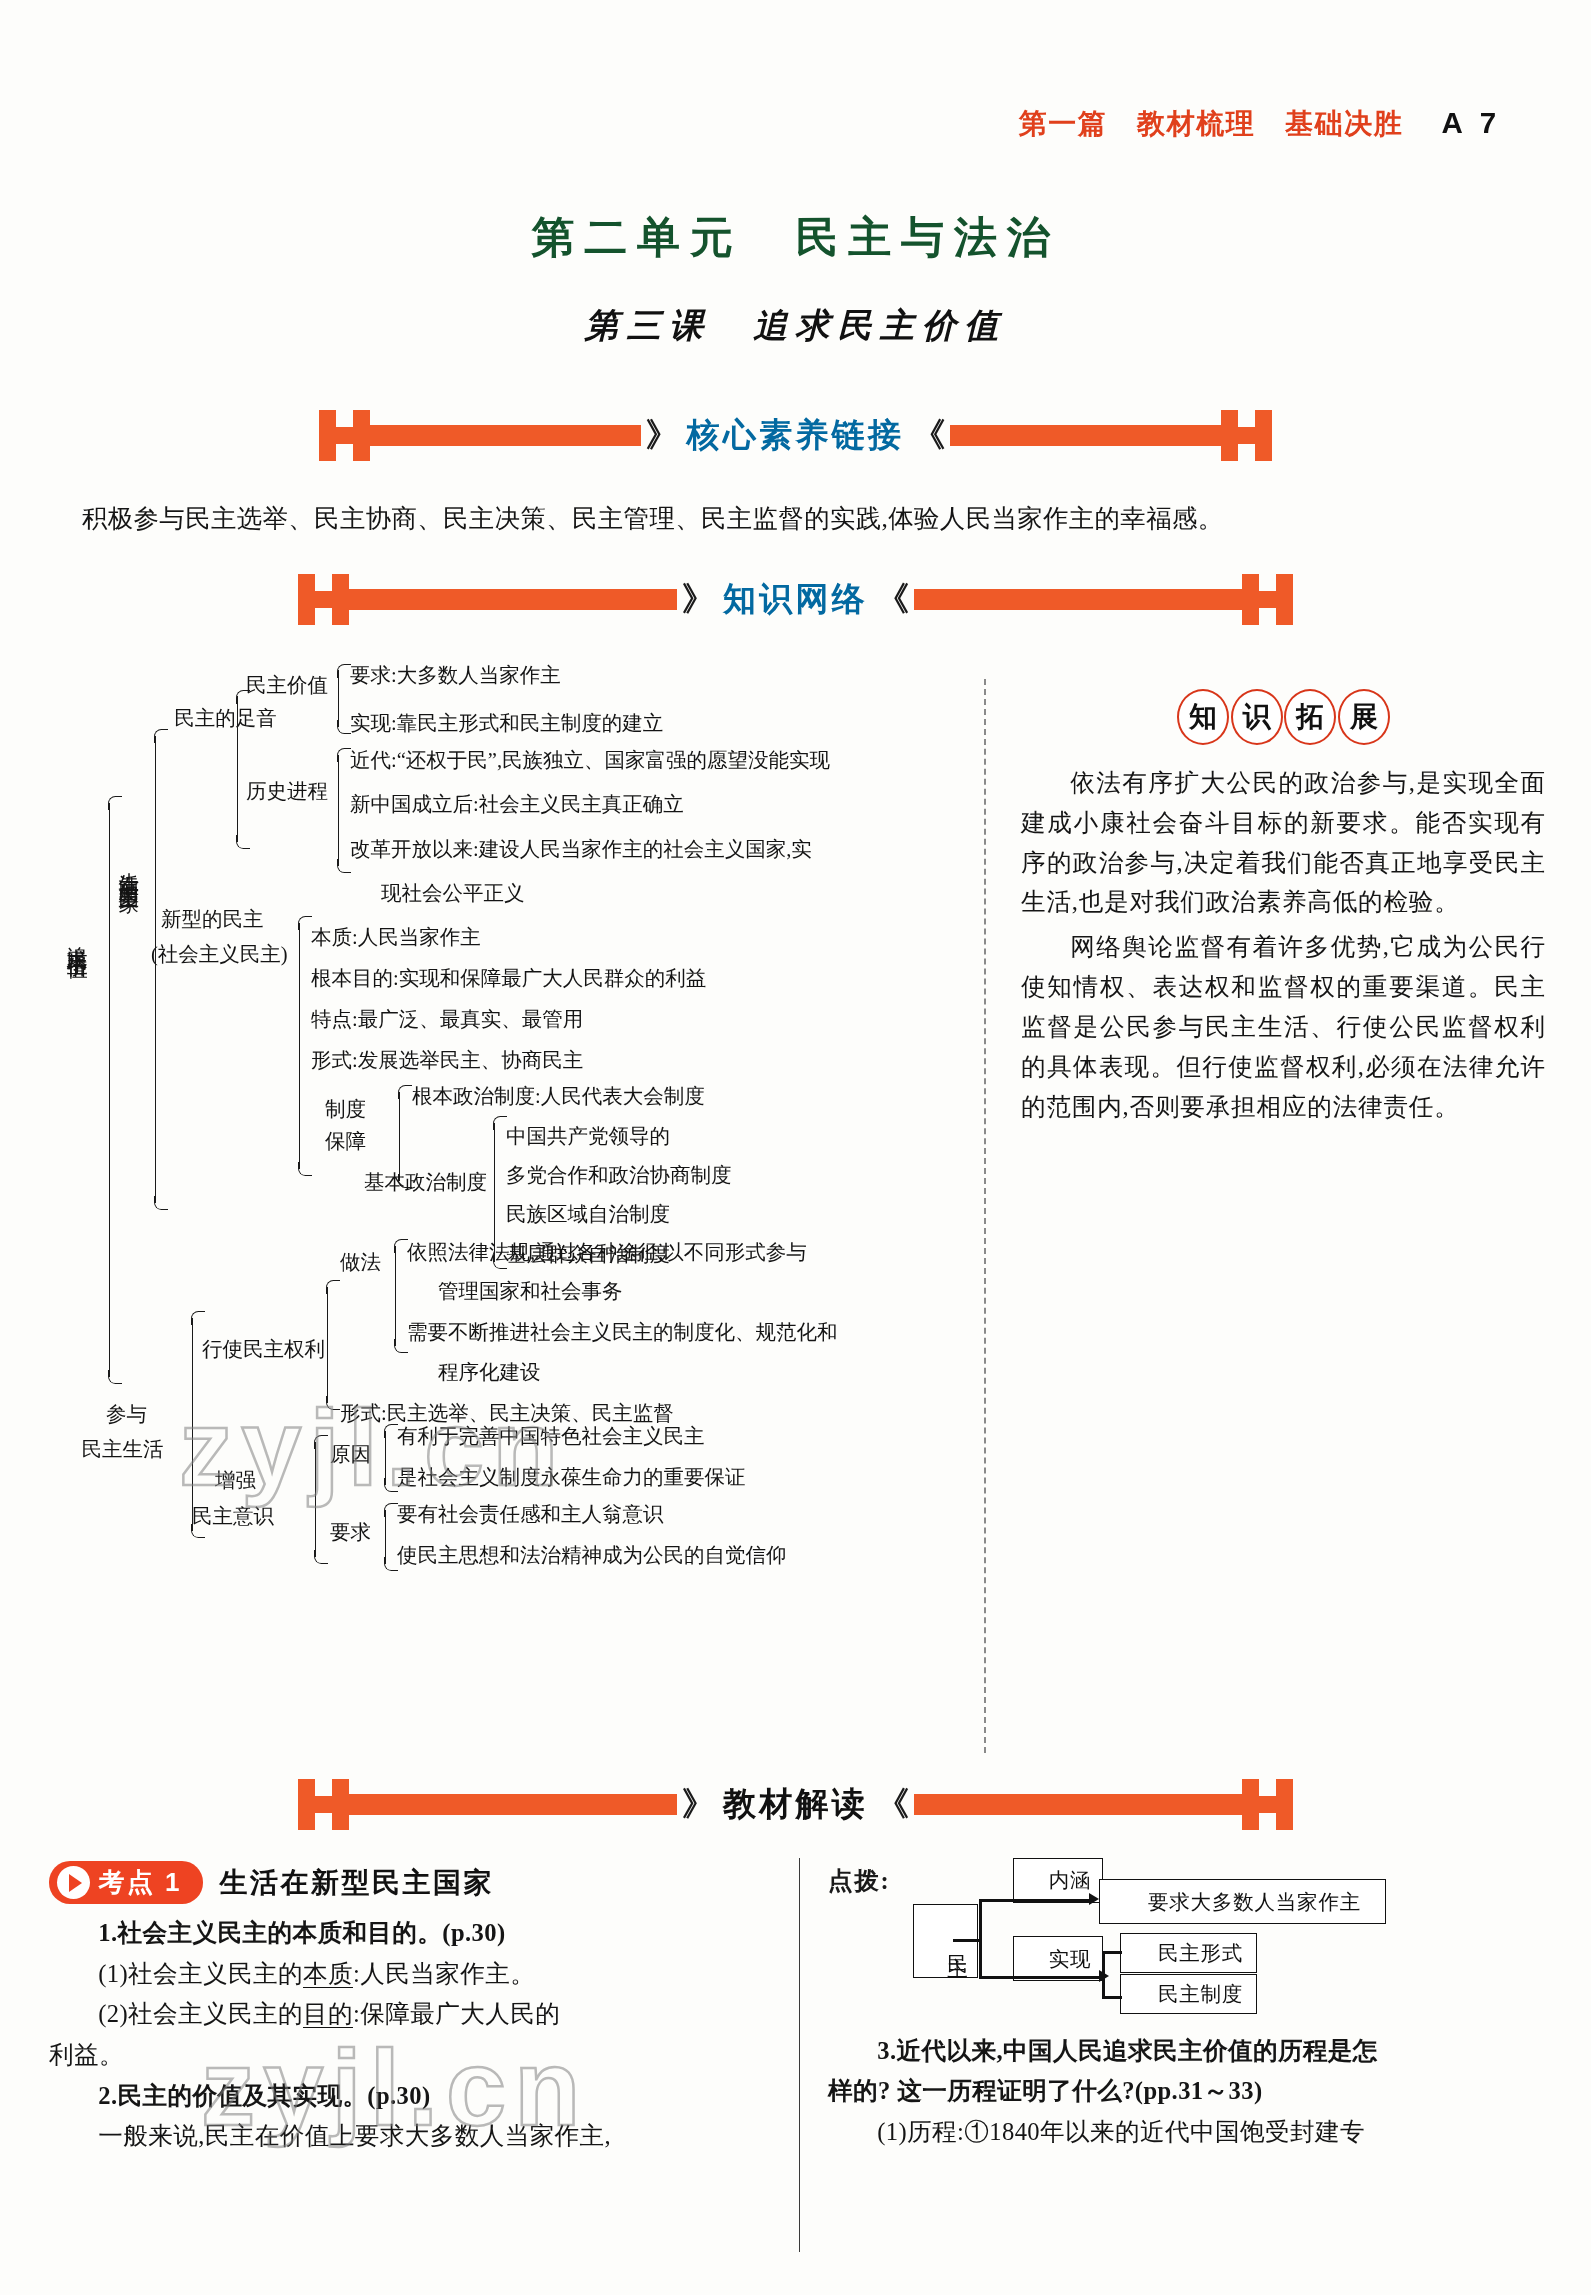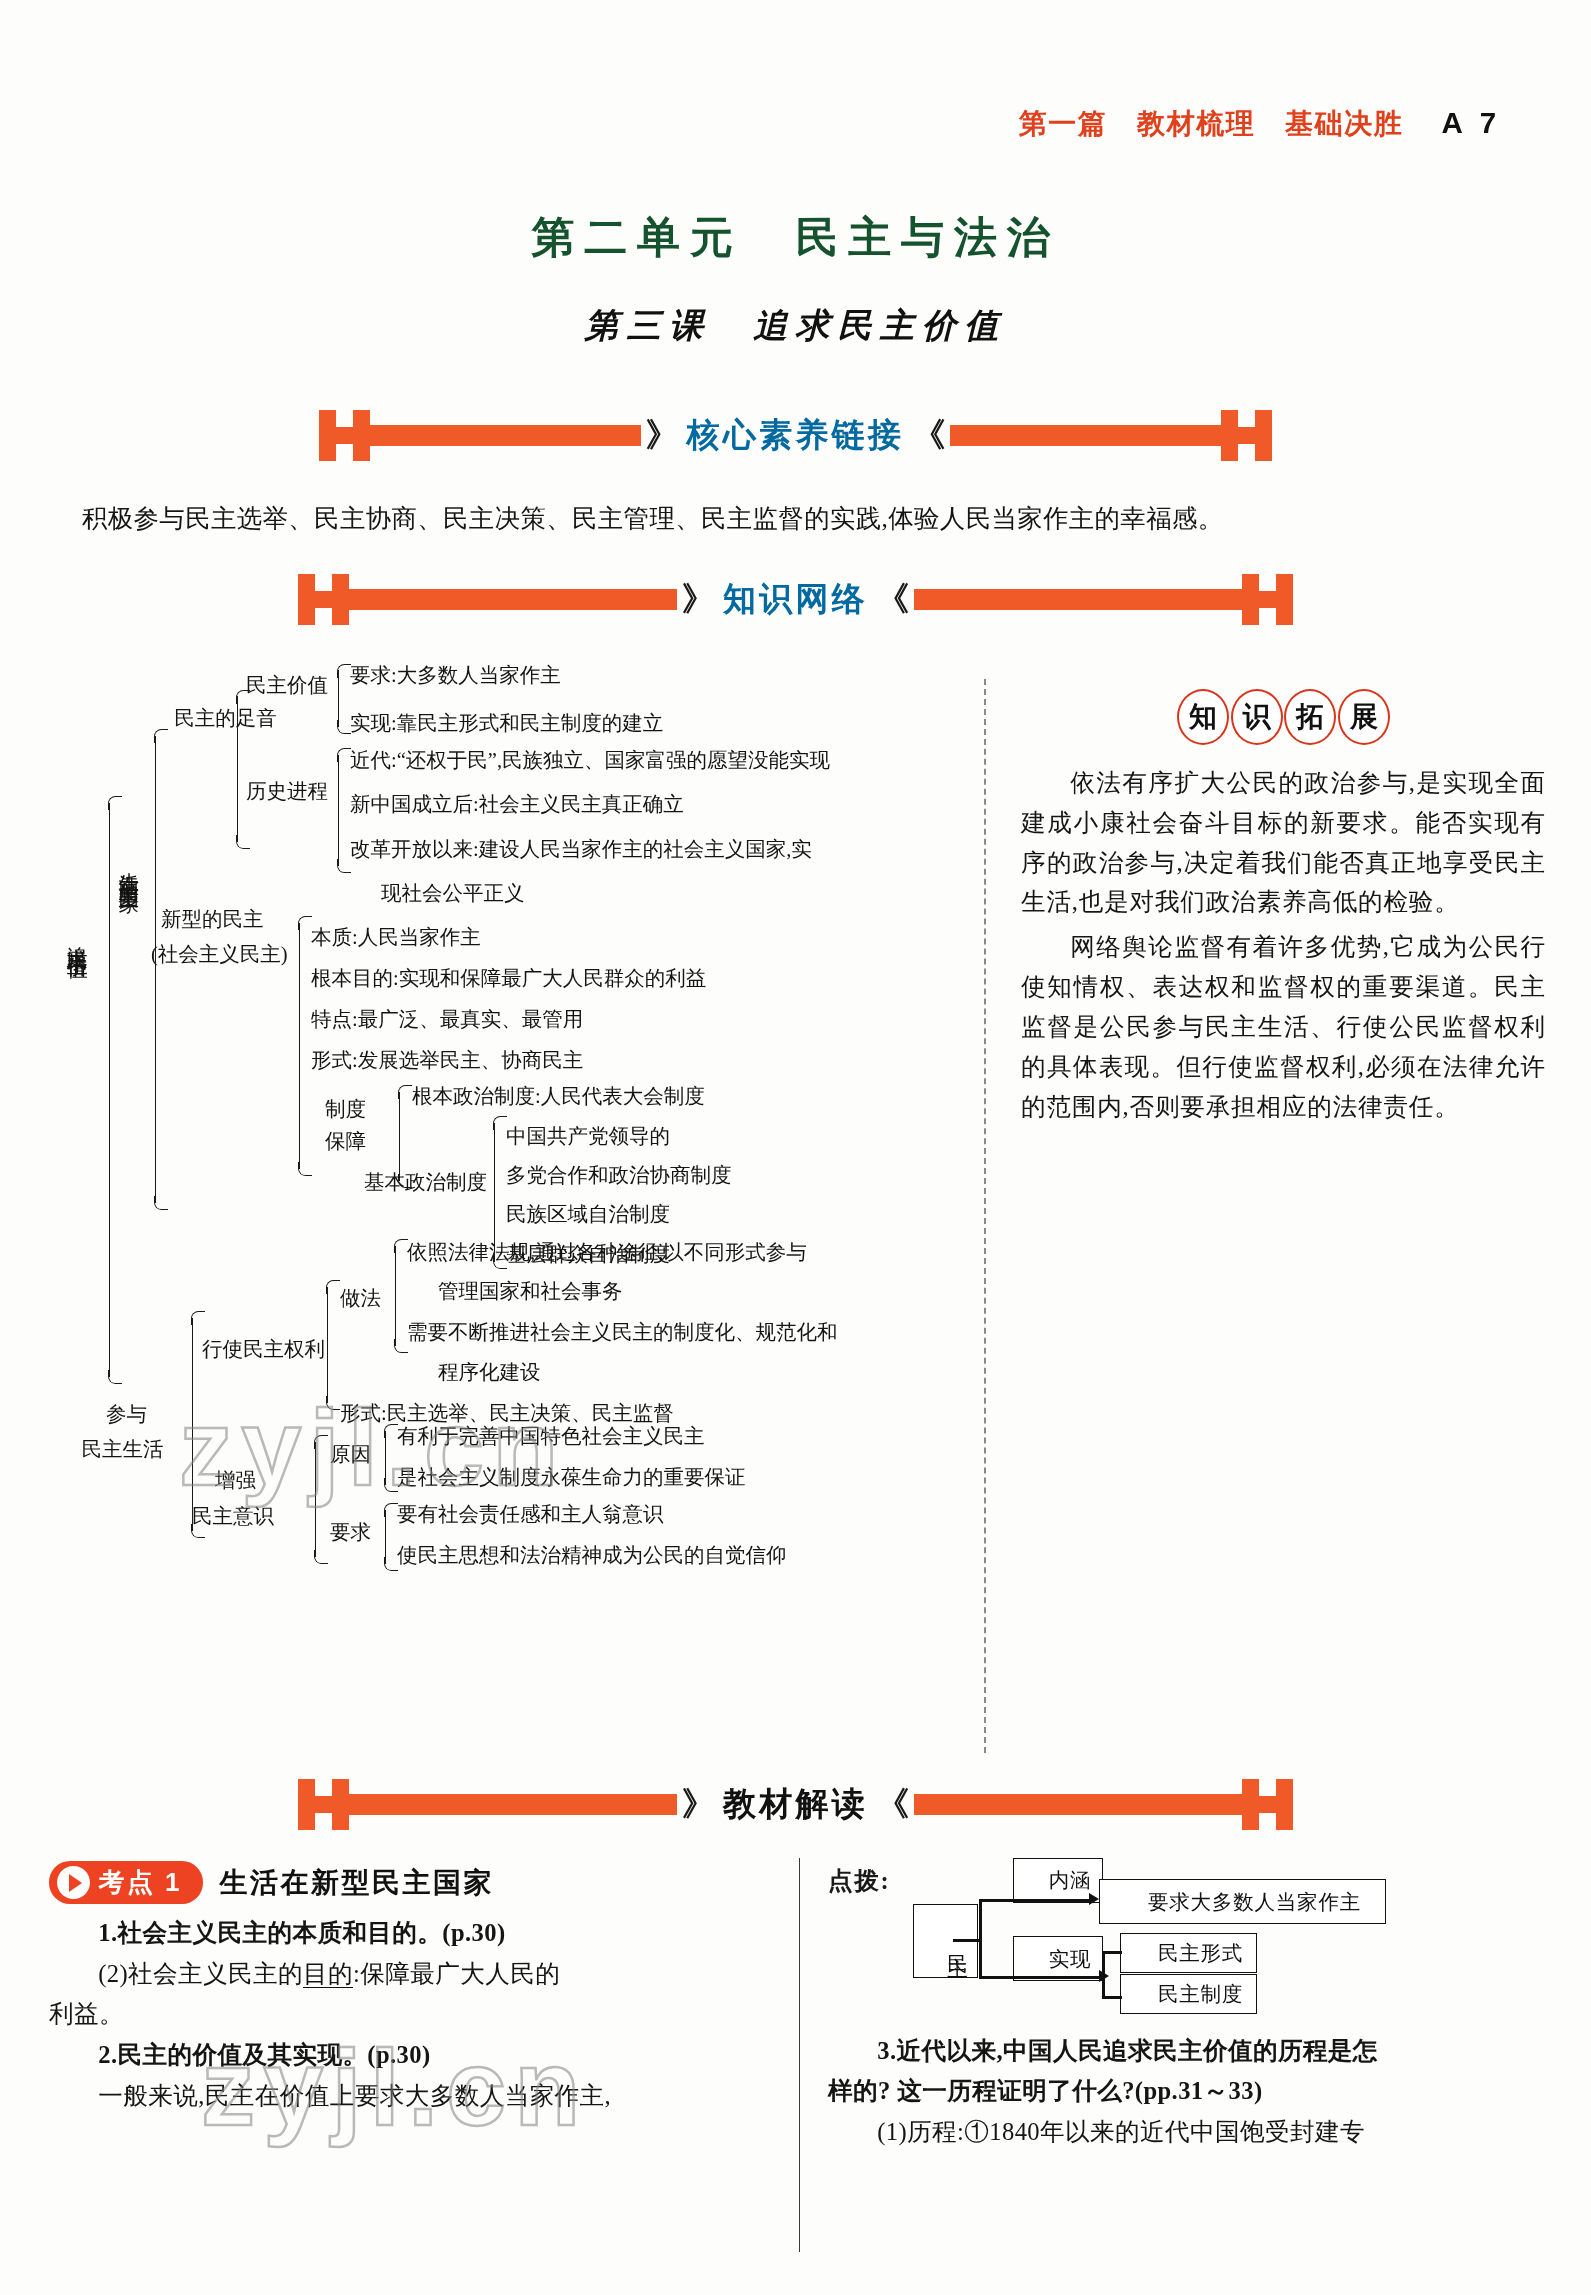--- a/index.html
+++ b/index.html
@@ -284,21 +284,21 @@
     <div class="lbl" style="left:445px; top:521px;">民族区域自治制度</div>
     <div class="lbl" style="left:445px; top:561px;">基层群众自治制度</div>
 
     <div class="lbl" style="left:45px; top:721px;">参与</div>
     <div class="lbl" style="left:20.5px; top:756px;">民主生活</div>
     <div class="brace" style="left:131px; top:638px; height:213px;"></div>
 
     <div class="lbl" style="left:141px; top:656px;">行使民主权利</div>
     <div class="brace" style="left:266px; top:607px; height:116px;"></div>
 
-    <div class="lbl" style="left:279px; top:605px;">做法</div>
+    <div class="lbl" style="left:279px; top:569px;">做法</div>
     <div class="brace" style="left:334px; top:566px; height:100px;"></div>
     <div class="lbl" style="left:346px; top:559px;">依照法律法规,通过各种途径,以不同形式参与</div>
     <div class="lbl" style="left:377px; top:598px;">管理国家和社会事务</div>
     <div class="lbl" style="left:346px; top:639px;">需要不断推进社会主义民主的制度化、规范化和</div>
     <div class="lbl" style="left:377px; top:679px;">程序化建设</div>
 
     <div class="lbl" style="left:279px; top:720px;">形式:民主选举、民主决策、民主监督</div>
 
     <div class="lbl" style="left:154px; top:787px;">增强</div>
     <div class="lbl" style="left:131px; top:823px;">民主意识</div>
@@ -364,20 +364,23 @@
     <div class="col-l">
       <div class="kp-head">
         <span class="kp-badge">
           <span class="tri"></span>
           <span>考点 1</span>
         </span>
         <span class="kp-title">生活在新型民主国家</span>
       </div>
 
       <p class="body-p ind bold">1.社会主义民主的本质和目的。(p.30)</p>
+      <p class="body-p ind">
+        <span>(1)社会主义民主的</span><span class="u">本质</span><span>:人民当家作主。</span>
+      </p>
       <p class="body-p ind">
         <span>(2)社会主义民主的</span><span class="u">目的</span><span>:保障最广大人民的</span>
       </p>
       <p class="body-p">利益。</p>
       <p class="body-p ind bold">2.民主的价值及其实现。(p.30)</p>
       <p class="body-p ind">一般来说,民主在价值上要求大多数人当家作主,</p>
     </div>
 
     <div class="col-r">
       <div class="db-wrap">

